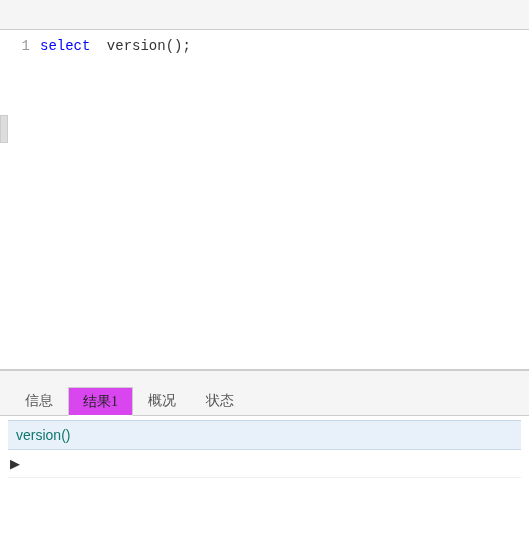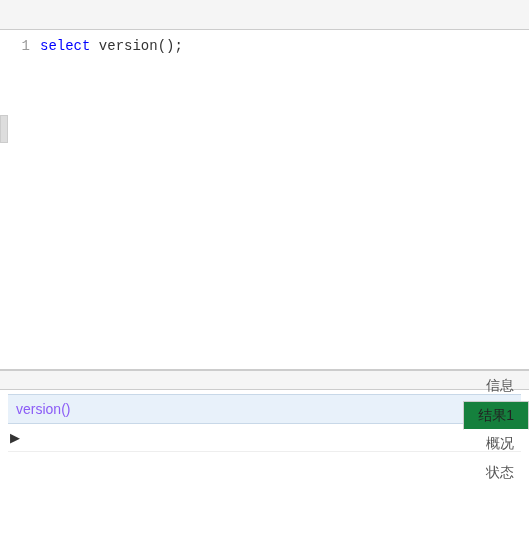--- a/index.html
+++ b/index.html
@@ -54,70 +54,70 @@
       user-select: none;
     }
     .code {
       flex: 1;
       padding: 8px 0;
       font-family: Consolas, "Courier New", monospace;
       font-size: 14px;
       white-space: pre;
     }
     .code .kw { color: #0000ff; }
-    .code .fn { color: #333; }
+    .code .fn { color: #333; margin-left: 8px; }
     .code .punct { color: #333; }
     .left-stub {
       position: absolute;
       left: 0;
       top: 115px;
       width: 8px;
       height: 28px;
       background: #ddd;
       border: 1px solid #ccc;
     }
     .result-tabs {
       display: flex;
       background: #f5f5f5;
       border-top: 1px solid #ccc;
       border-bottom: 1px solid #ccc;
-      height: 20px;
+      height: 46px;
       align-items: flex-end;
       padding-left: 10px;
-      flex-direction: column;
     }
     .result-tabs .rtab {
       padding: 5px 14px 4px;
       border: 1px solid transparent;
       color: #555;
       cursor: pointer;
       font-size: 14px;
     }
     .result-tabs .rtab.active {
-      background: #15803d;
+      background: #d946ef;
       border: 1px solid #ccc;
       border-bottom: 1px solid #fff;
       position: relative;
       top: 1px;
       color: #222;
+      font-family: Liberation Serif, serif;
     }
     .result-grid {
       background: #fff;
     }
     .result-header {
       display: flex;
       background: #e8f1fa;
       border: 1px solid #c8d8e8;
       border-left: none;
       border-right: none;
       margin: 4px 8px 0 8px;
     }
     .result-header .col {
       padding: 6px 8px;
-      color: #8b5cf6;
+      color: #0f766e;
       font-size: 14px;
     }
     .result-row {
       display: flex;
       align-items: center;
       margin: 0 8px;
       border-bottom: 1px solid #eee;
     }
     .row-indicator {
       width: 14px;

